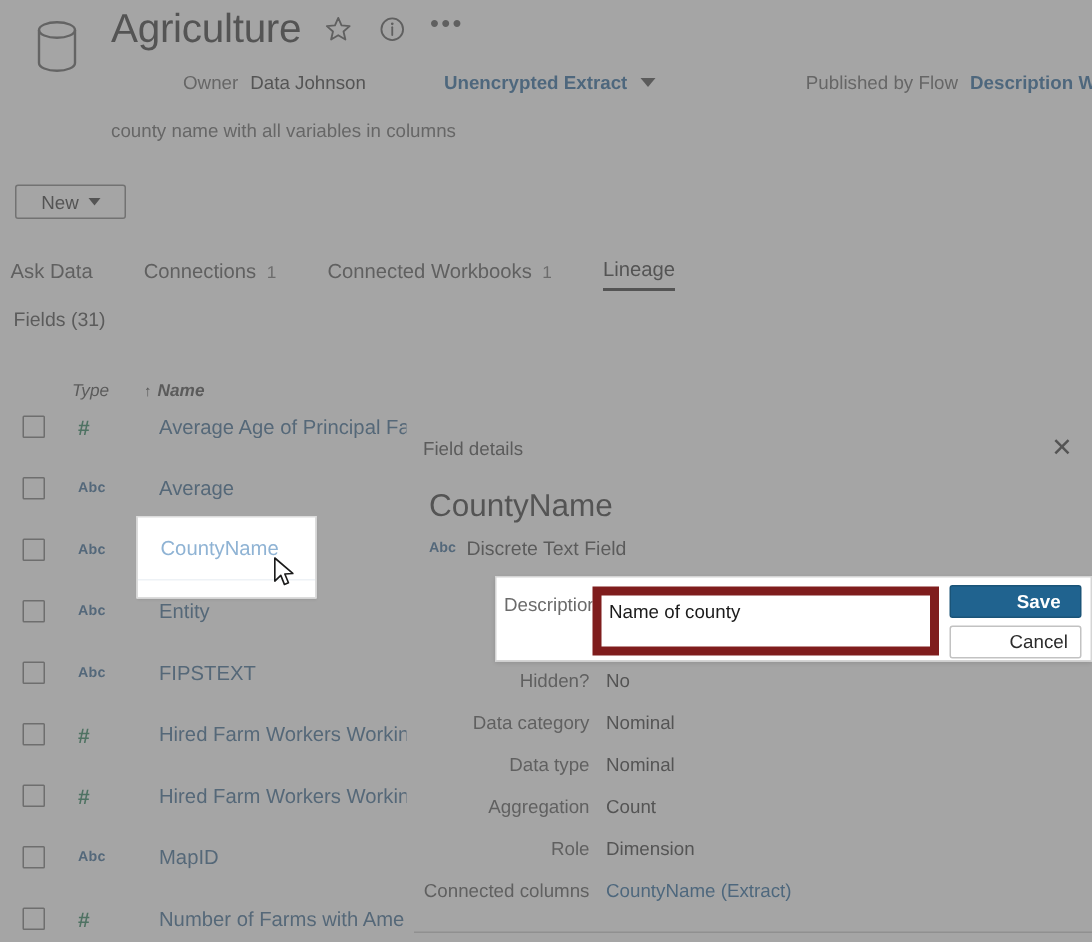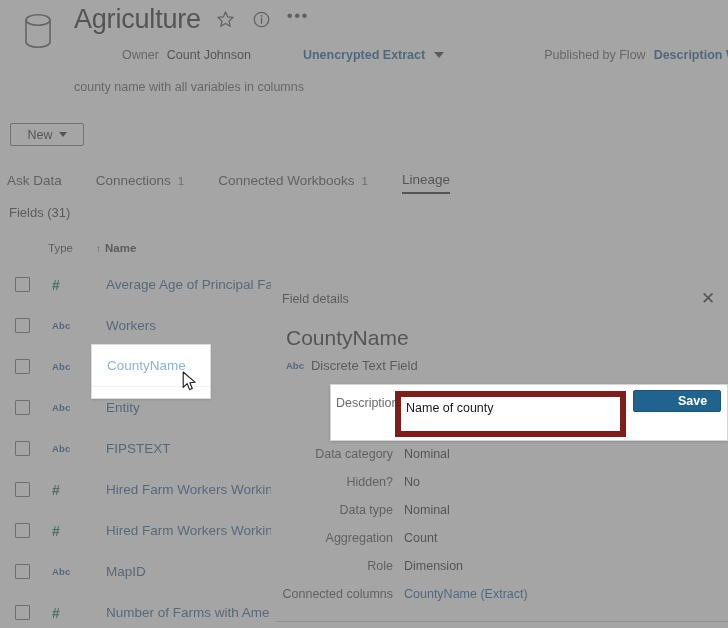--- a/index.html
+++ b/index.html
@@ -157,24 +157,25 @@
   .fields-heading {
     position: absolute;
     left: 9px; top: 205px;
     font-size: 13px;
     color: #3d3d3d;
   }
 
   
   .col-head {
     position: absolute;
-    top: 242px;
+    top: 255px;
     font-size: 11.5px;
     font-weight: 700;
     color: #3d3d3d;
+    font-style: italic;
   }
   .col-head.type { left: 48px; font-weight: 400; }
   .col-head.name { left: 96px; }
   .col-head.name .arrow { font-size: 10px; margin-right: 4px; font-weight: 400; }
 
   .field-rows {
     position: absolute;
     left: 0; top: 264px; right: 0;
   }
   .field-row {
@@ -396,21 +397,21 @@
             <circle cx="10" cy="6.2" r="0.95" fill="#4b4b4b"></circle>
             <path d="M10 8.6 V14" stroke="#4b4b4b" stroke-width="1.3" stroke-linecap="round"></path>
           </svg>
         </span>
 
         <span class="hdr-icon dots">•••</span>
       </div>
 
       <div class="meta-row">
         <span class="meta-label">Owner</span>
-        <span class="meta-value">Count Johnson</span>
+        <span class="meta-value">Data Johnson</span>
         <span class="meta-gap-lg"></span>
         <span class="link-bold">Unencrypted Extract</span>
         <span class="caret-down"></span>
         <span class="meta-gap-lg"></span>
         <span class="meta-label">Published by Flow</span>
         <span class="link-bold">Description Week</span>
         <span class="meta-gap-md"></span>
         <span class="warn-bar"></span>
         <span class="warn-tri">
           <svg width="16" height="14" viewBox="0 0 16 14">
@@ -456,21 +457,21 @@
 
       <div class="field-row">
         <span class="chk"></span>
         <span class="type-cell num">#</span>
         <span class="name-cell">Average Age of Principal Farm Operators: 2012</span>
       </div>
 
       <div class="field-row">
         <span class="chk"></span>
         <span class="type-cell abc">Abc</span>
-        <span class="name-cell">Workers</span>
+        <span class="name-cell">Average</span>
       </div>
 
       <div class="field-row">
         <span class="chk"></span>
         <span class="type-cell abc">Abc</span>
         <span class="name-cell">CountyName</span>
       </div>
 
       <div class="field-row">
         <span class="chk"></span>
@@ -516,26 +517,26 @@
 
       <div class="field-name-big">CountyName</div>
 
       <div class="field-kind">
         <span class="abc-badge">Abc</span>
         <span>Discrete Text Field</span>
       </div>
 
       <div class="props">
         <div class="prop-row">
+          <span class="prop-label">Hidden?</span>
+          <span class="prop-value">No</span>
+        </div>
+        <div class="prop-row">
           <span class="prop-label">Data category</span>
           <span class="prop-value">Nominal</span>
-        </div>
-        <div class="prop-row">
-          <span class="prop-label">Hidden?</span>
-          <span class="prop-value">No</span>
         </div>
         <div class="prop-row">
           <span class="prop-label">Data type</span>
           <span class="prop-value">Nominal</span>
         </div>
         <div class="prop-row">
           <span class="prop-label">Aggregation</span>
           <span class="prop-value">Count</span>
         </div>
         <div class="prop-row">
@@ -563,15 +564,16 @@
   <span class="cursor-arrow">
     <svg width="16" height="22" viewBox="0 0 16 22">
       <path d="M1.2 1 L1.2 16.4 L5.2 12.6 L7.6 18.6 L10.3 17.5 L7.9 11.7 L13.2 11.3 Z" fill="#ffffff" stroke="#1b1b1b" stroke-width="1.1" stroke-linejoin="round"></path>
     </svg>
   </span>
 
   <div class="edit-card">
     <div class="edit-label">Description</div>
     <textarea class="edit-input" placeholder="Add a description" style="">Name of county</textarea>
     <div class="btn-save">Save</div>
+    <div class="btn-cancel">Cancel</div>
   </div>
 
 </div>
 
 </body></html>

